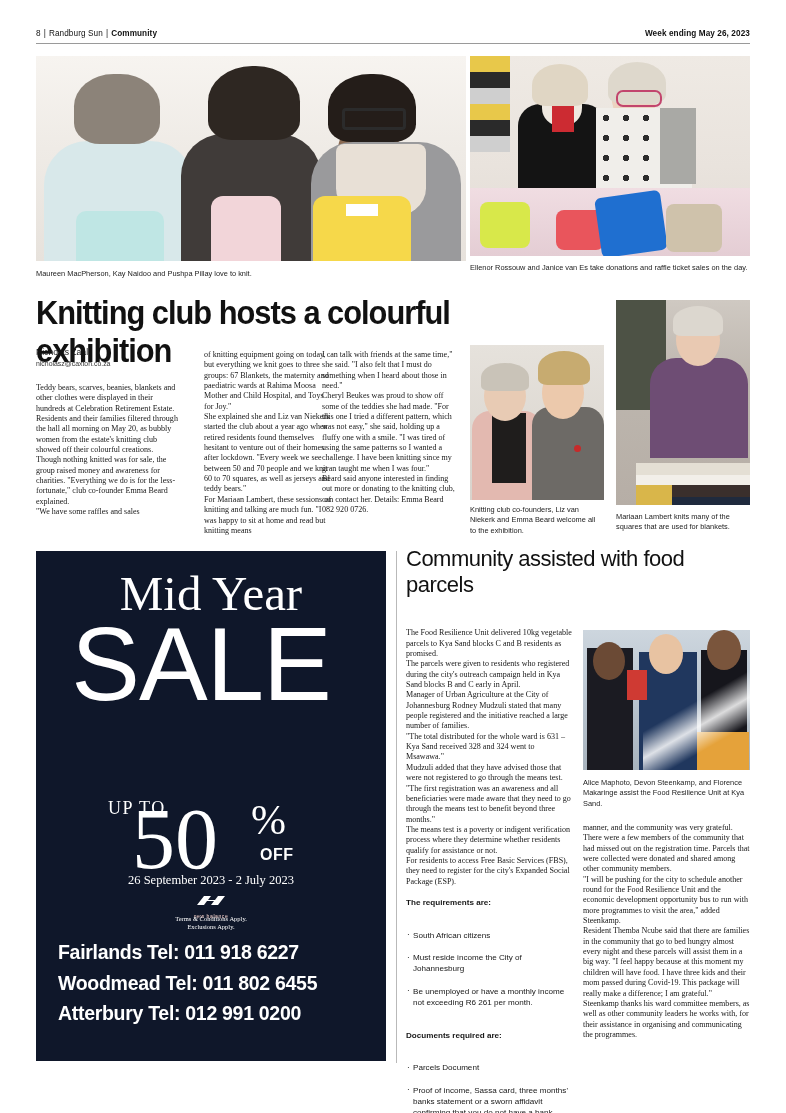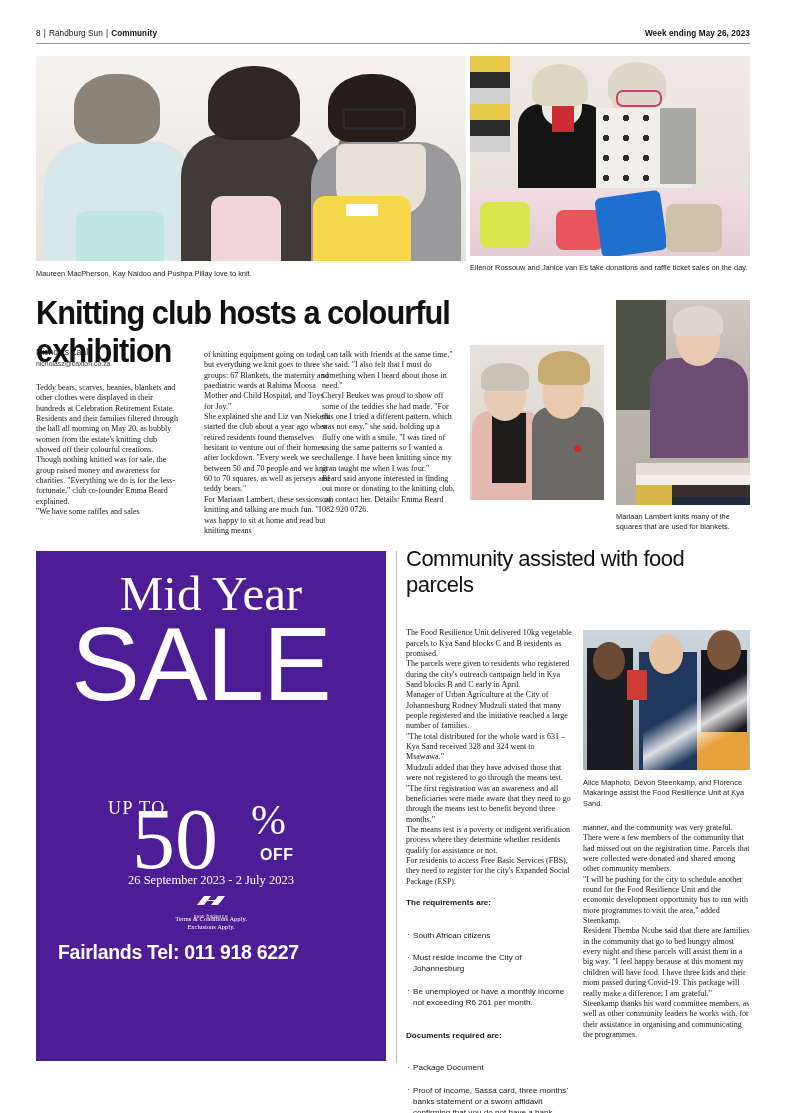--- a/index.html
+++ b/index.html
@@ -357,33 +357,34 @@
     <div class="bg"></div>
     <div class="b1"></div>
       <div class="b2"></div>
       <div class="sc"></div>
     <div class="f1"></div>
       <div class="h1"></div>
     <div class="f2"></div>
       <div class="h2"></div>
     <div class="dot"></div>
   </div>
+  <div class="caption" id="cap-cofounders">Knitting club co-founders, Liz van Niekerk and Emma Beard welcome all to the exhibition.</div>
 
   <div class="photo" id="photo-purple">
     <div class="bg"></div>
     <div class="man"></div>
     <div class="jersey"></div>
     <div class="face"></div>
       <div class="hair"></div>
     <div class="stack"></div>
       <div class="stack2"></div>
   </div>
   <div class="caption" id="cap-mariaan">Mariaan Lambert knits many of the squares that are used for blankets.</div>
 
-  <div id="advert" style="background: #4c1d95; color: rgb(255, 255, 255);">
+  <div id="advert" style="background: #0f172a; color: rgb(255, 255, 255);">
     <div id="ad-midyear">Mid Year</div>
     <div id="ad-sale">SALE</div>
     <div id="ad-upto">UP TO</div>
     <div id="ad-fifty">50</div>
     <div id="ad-pct">%</div>
     <div id="ad-off">OFF</div>
     <div id="ad-dates">26 September 2023 - 2 July 2023</div>
 
     <div id="ad-logo">
       <svg width="30" height="15" viewBox="0 0 60 30" aria-hidden="true">
@@ -392,20 +393,22 @@
       <span class="nb-word">new balance</span>
     </div>
 
     <div id="ad-terms">
       <div>Terms &amp; Conditions Apply.</div>
       <div>Exclusions Apply.</div>
     </div>
 
     <div id="ad-phones">
       <div>Fairlands Tel: 011 918 6227</div>
+      <div>Woodmead Tel: 011 802 6455</div>
+      <div>Atterbury Tel: 012 991 0200</div>
     </div>
   </div>
 
   <div id="divider-v"></div>
 
   <div class="headline" id="headline-food">Community assisted with food parcels</div>
 
 
   <div class="bodycol" id="f-col1">
     <div>The Food Resilience Unit delivered 10kg vegetable parcels to Kya Sand blocks C and B residents as promised.
@@ -416,21 +419,21 @@
 The means test is a poverty or indigent verification process where they determine whether residents qualify for assistance or not.
 For residents to access Free Basic Services (FBS), they need to register for the city's Expanded Social Package (ESP).</div>
     <div class="sub-head">The requirements are:</div>
     <ul class="bullets">
       <li>South African citizens</li>
       <li>Must reside income the City of Johannesburg</li>
       <li>Be unemployed or have a monthly income not exceeding R6 261 per month.</li>
     </ul>
     <div class="sub-head">Documents required are:</div>
     <ul class="bullets">
-      <li>Package Document</li>
+      <li>Parcels Document</li>
       <li>Proof of income, Sassa card, three months' banks statement or a sworn affidavit confirming that you do not have a bank account and no sources of income</li>
       
     </ul>
     
   </div>
 
   <div class="photo" id="photo-food">
     <div class="bg"></div>
     <div class="p1"></div>
       <div class="p2"></div>

